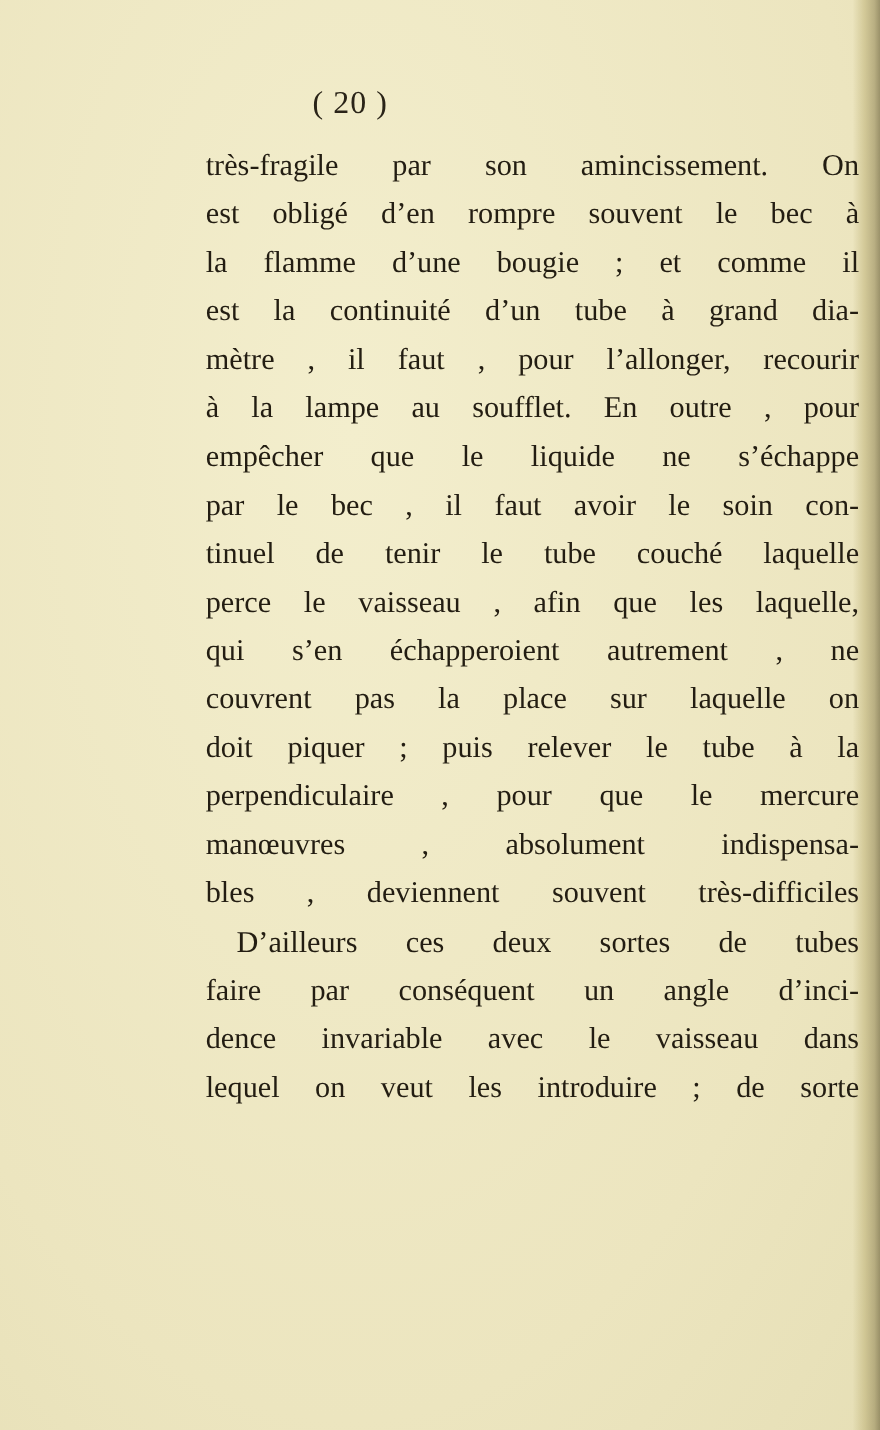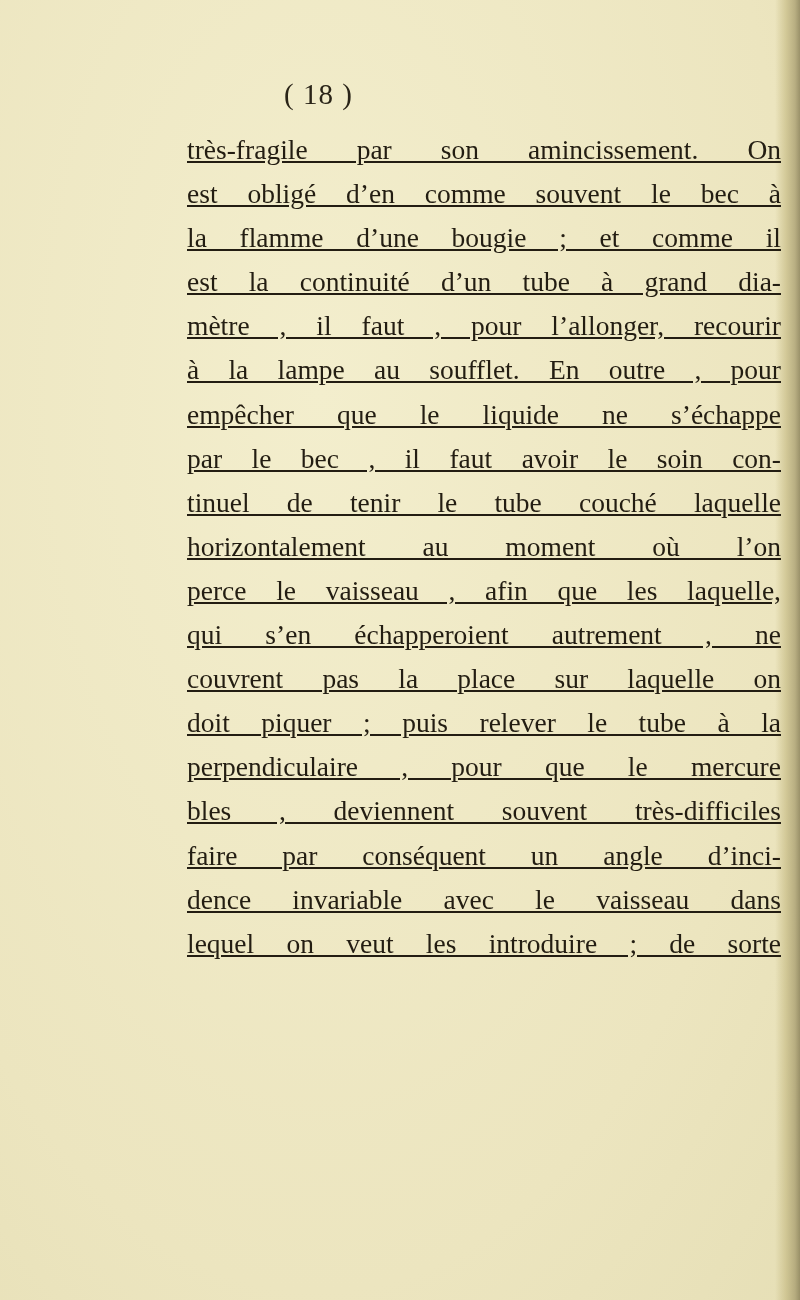--- a/index.html
+++ b/index.html
@@ -47,55 +47,55 @@
       font-size: 27.5px;
       line-height: 44.1px;
       color: #231d12;
     }
     .line {
       display: block;
       white-space: nowrap;
       text-align: justify;
       text-align-last: justify;
       height: 44.1px;
-      text-decoration: underline;
     }
     .line.last-of-para {
       text-align-last: left;
     }
     .line.indent {
       padding-left: 28px;
     }
   </style>
 </head>
 <body>
 
 <div class="page">
   <div class="header">
-    <span class="page-number">( 18 )</span>
+    <span class="page-number">( 20 )</span>
   </div>
 
   <div class="body-text">
     <div class="paragraph">
       <span class="line">très-fragile par son amincissement. On</span>
-      <span class="line">est obligé d’en comme souvent le bec à</span>
+      <span class="line">est obligé d’en rompre souvent le bec à</span>
       <span class="line">la flamme d’une bougie ; et comme il</span>
       <span class="line">est la continuité d’un tube à grand dia-</span>
       <span class="line">mètre , il faut , pour l’allonger, recourir</span>
       <span class="line">à la lampe au soufflet. En outre , pour</span>
       <span class="line">empêcher que le liquide ne s’échappe</span>
       <span class="line">par le bec , il faut avoir le soin con-</span>
       <span class="line">tinuel de tenir le tube couché laquelle</span>
-      <span class="line">horizontalement au moment où l’on</span>
       <span class="line">perce le vaisseau , afin que les laquelle,</span>
       <span class="line">qui s’en échapperoient autrement , ne</span>
       <span class="line">couvrent pas la place sur laquelle on</span>
       <span class="line">doit piquer ; puis relever le tube à la</span>
       <span class="line">perpendiculaire , pour que le mercure</span>
+      <span class="line">manœuvres , absolument indispensa-</span>
       <span class="line">bles , deviennent souvent très-difficiles</span>
     </div>
     <div class="paragraph">
+      <span class="line indent">D’ailleurs ces deux sortes de tubes</span>
       <span class="line">faire par conséquent un angle d’inci-</span>
       <span class="line">dence invariable avec le vaisseau dans</span>
       <span class="line">lequel on veut les introduire ; de sorte</span>
     </div>
   </div>
 </div>
 
 </body></html>

